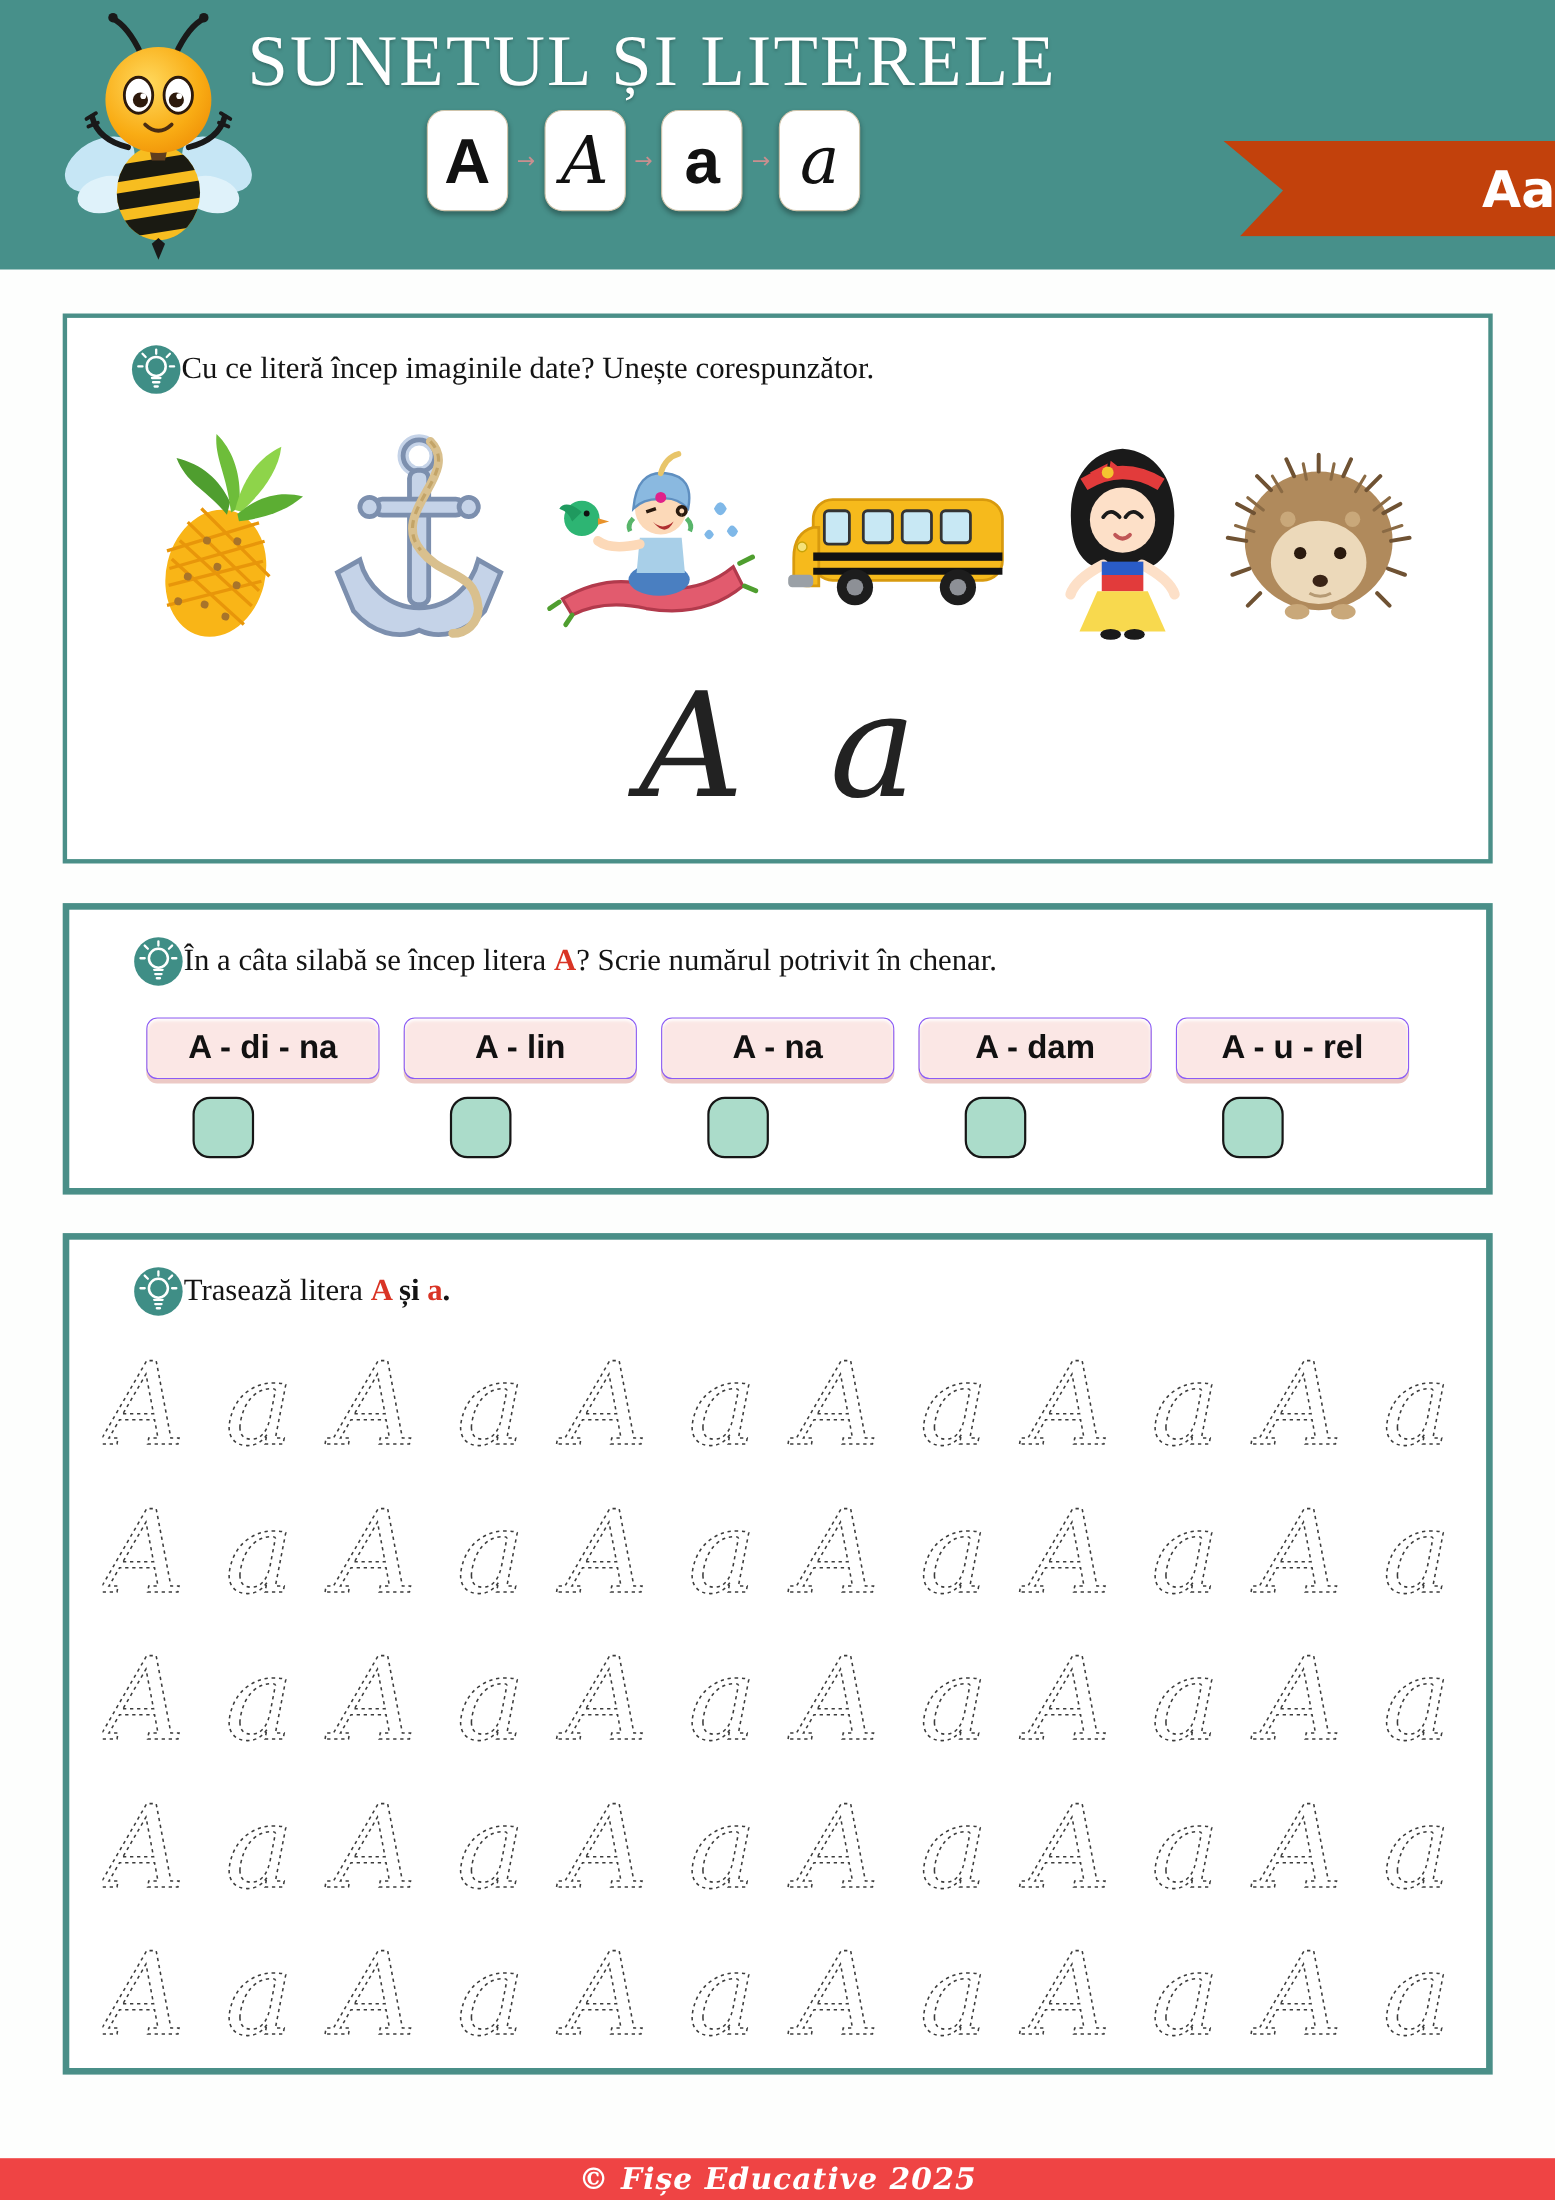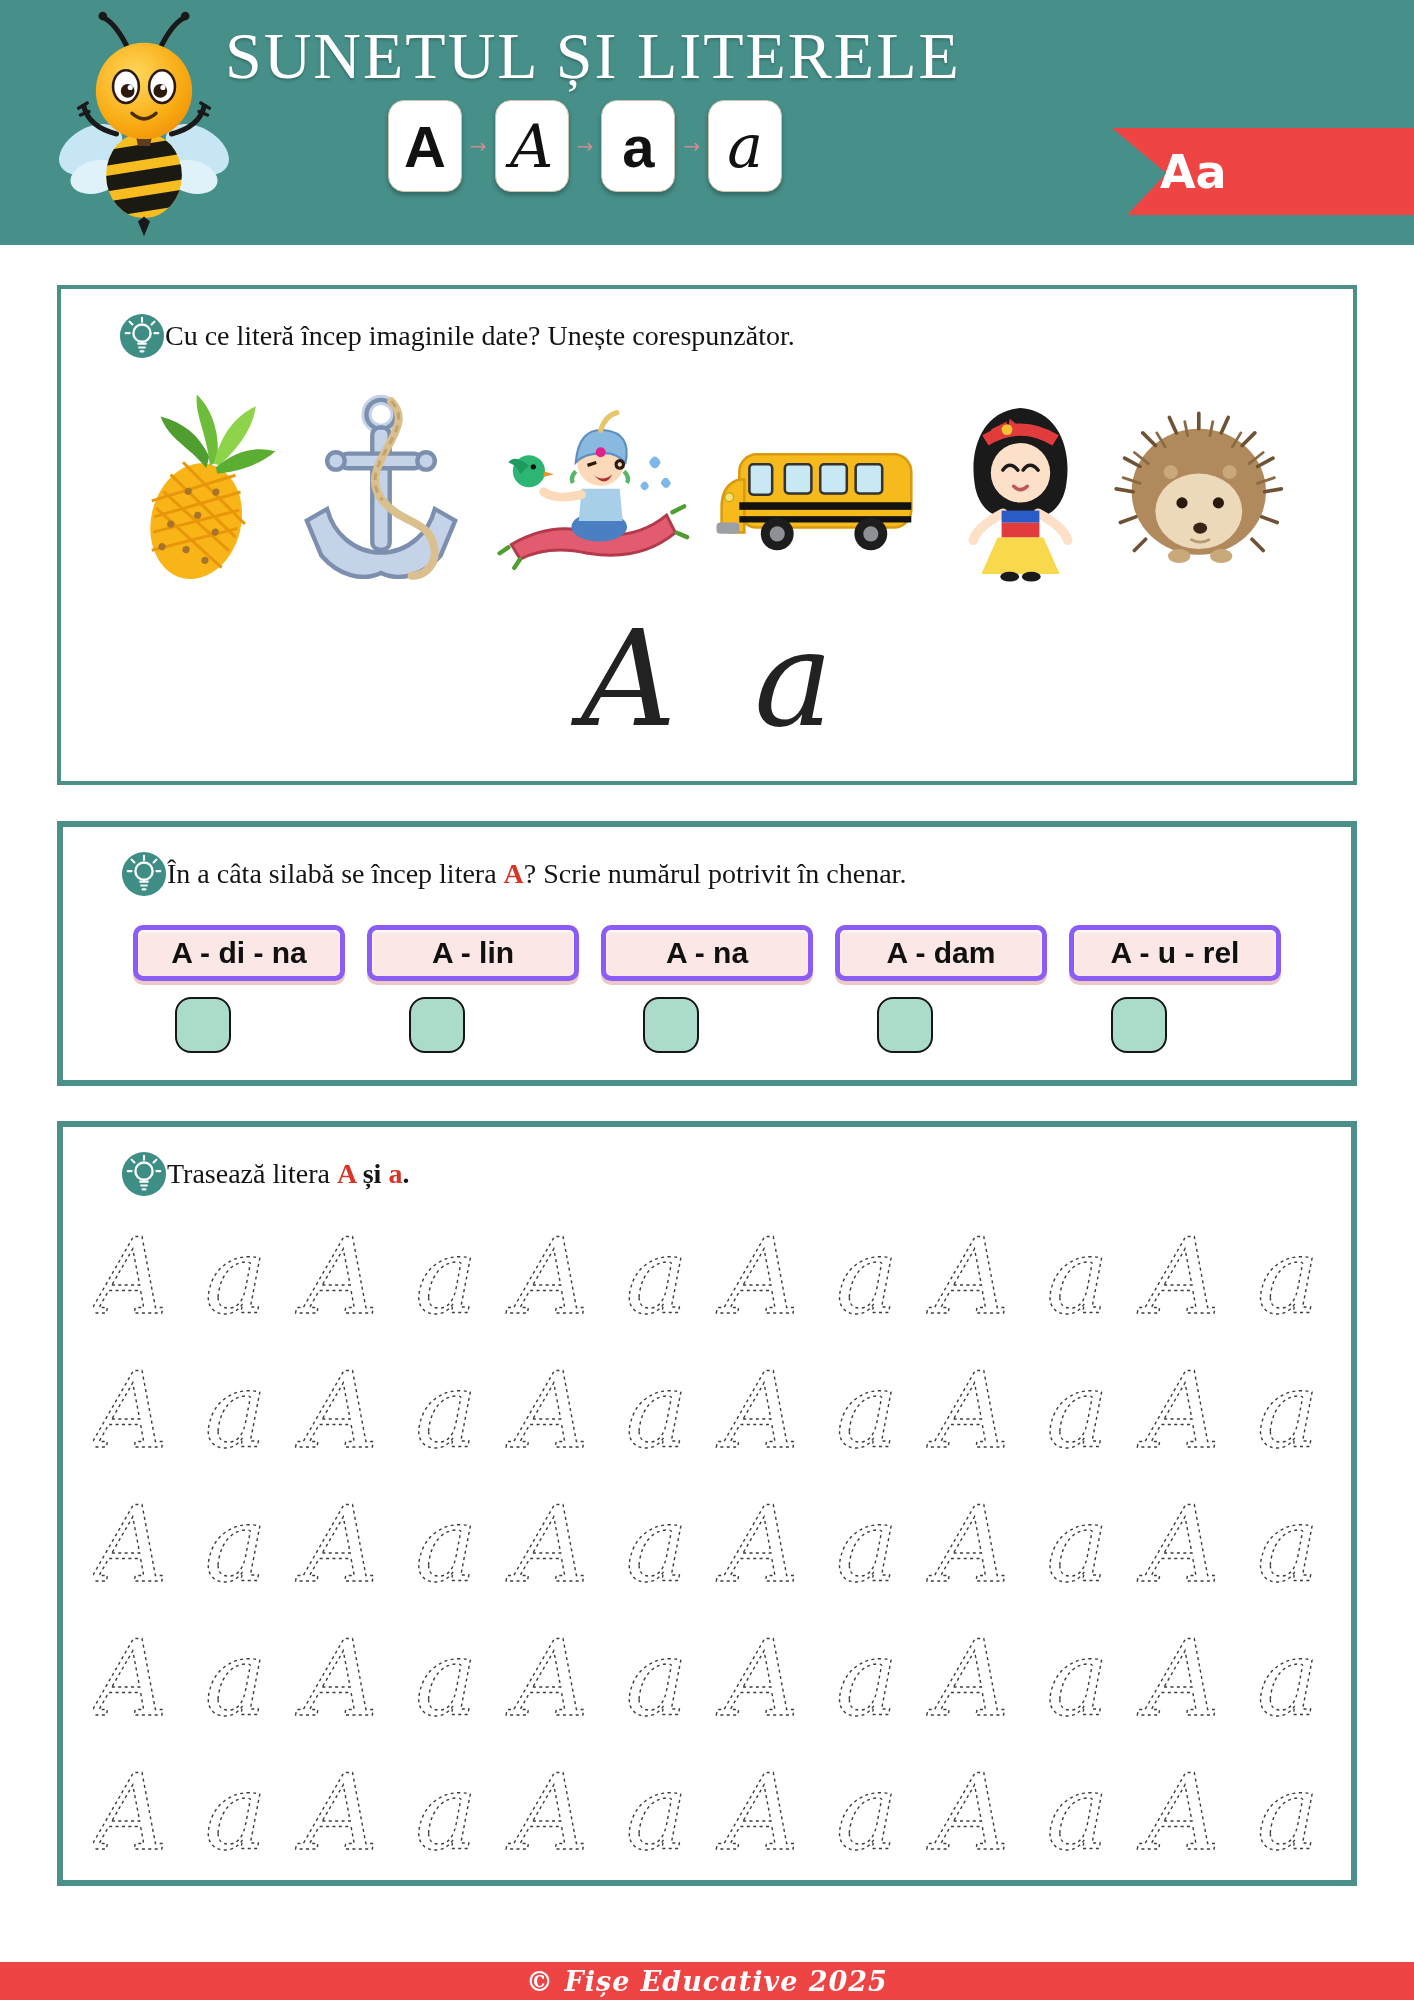--- a/index.html
+++ b/index.html
@@ -23,23 +23,23 @@
   .cards-row { margin-top:6px; display:flex; align-items:center; justify-content:center; gap:8px; }
   .letter-card {
     width:74px; height:92px; background:#ffffff; border-radius:16px;
     border:1px solid #cfc4ab; box-shadow:0 3px 5px rgba(0,0,0,0.3);
     display:flex; align-items:center; justify-content:center; color:#111;
   }
   .letter-card.print { font-family:"Liberation Sans", sans-serif; font-size:58px; font-weight:600; }
   .letter-card.cursive { font-family:"DejaVu Serif", serif; font-style:italic; font-size:60px; font-weight:400; }
   .card-arrow { color:#c98f8f; font-size:20px; font-family:"DejaVu Sans", sans-serif; }
   .ribbon {
-    position:absolute; right:0; top:128px; width:302px; height:87px; background:#ef4444;
+    position:absolute; right:0; top:128px; width:302px; height:87px; background:#c2410c;
     clip-path:polygon(0 0, 100% 0, 100% 100%, 5% 100%, 18% 52%);
-    display:flex; align-items:center; justify-content:flex-start;
+    display:flex; align-items:center; justify-content:flex-end;
   }
   .ribbon-label {
     color:#ffffff; font-family:"DejaVu Sans", sans-serif; font-weight:700;
     font-size:46px; padding-left:48px;
   }
 
   
   .box { width:1300px; margin:0 auto; background:#fff; }
   .box1 { margin-top:40px; height:500px; border:4px solid #4a8f88; }
   .box2 { margin-top:36px; height:265px; border:6px solid #4a8f88; }
@@ -62,21 +62,21 @@
   }
   .target-letters span {
     font-family:"DejaVu Serif", serif; font-style:italic; font-size:132px;
     color:#222; line-height:1.1;
   }
 
   
   .words-row { display:flex; justify-content:space-between; padding:0 70px; margin-top:28px; }
   .word-group { display:flex; flex-direction:column; align-items:flex-start; width:212px; }
   .word-box {
-    width:212px; height:56px; background:#fbe7e5; border:5px solid #8b5cf6;
+    width:212px; height:56px; background:#fbe7e5; border:1px solid #8b5cf6;
     border-radius:10px; box-shadow:0 4px 0 #ecc9c5, inset 0 2px 3px #fff;
     display:flex; align-items:center; justify-content:center;
     font-family:"Liberation Sans", sans-serif; font-weight:700; font-size:30px; color:#111;
   }
   .answer-box {
     margin:16px 0 0 42px; width:56px; height:56px; background:#abdcca;
     border:2.5px solid #161616; border-radius:16px;
   }
 
   

